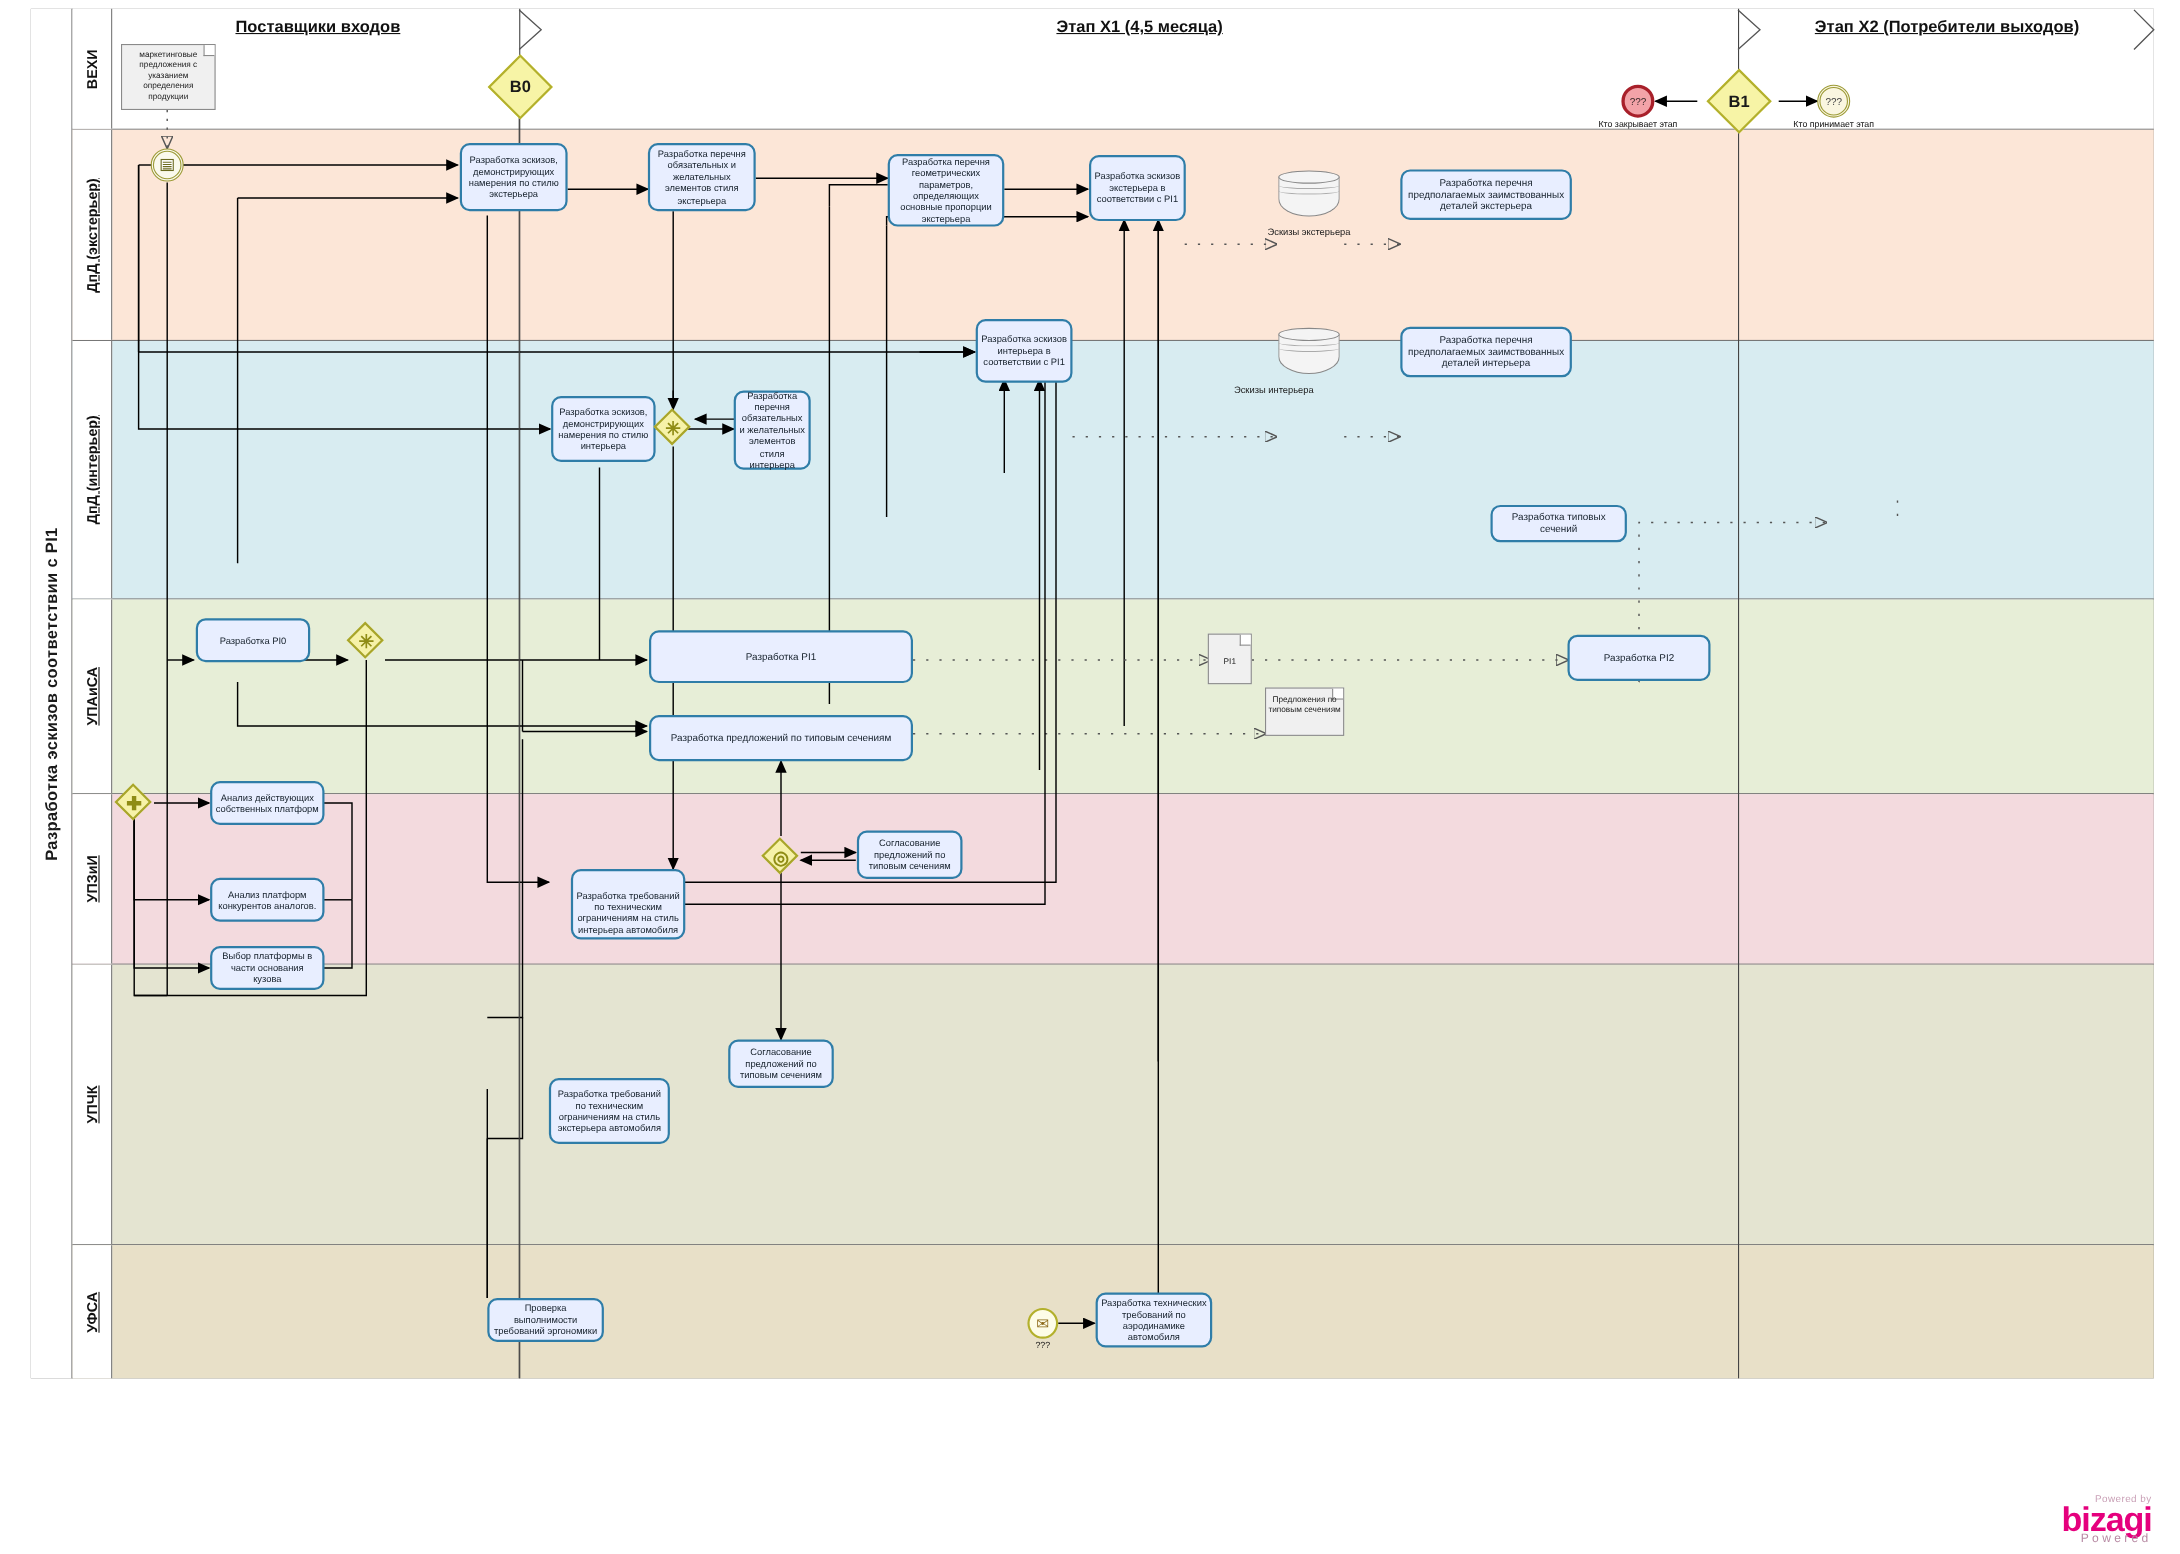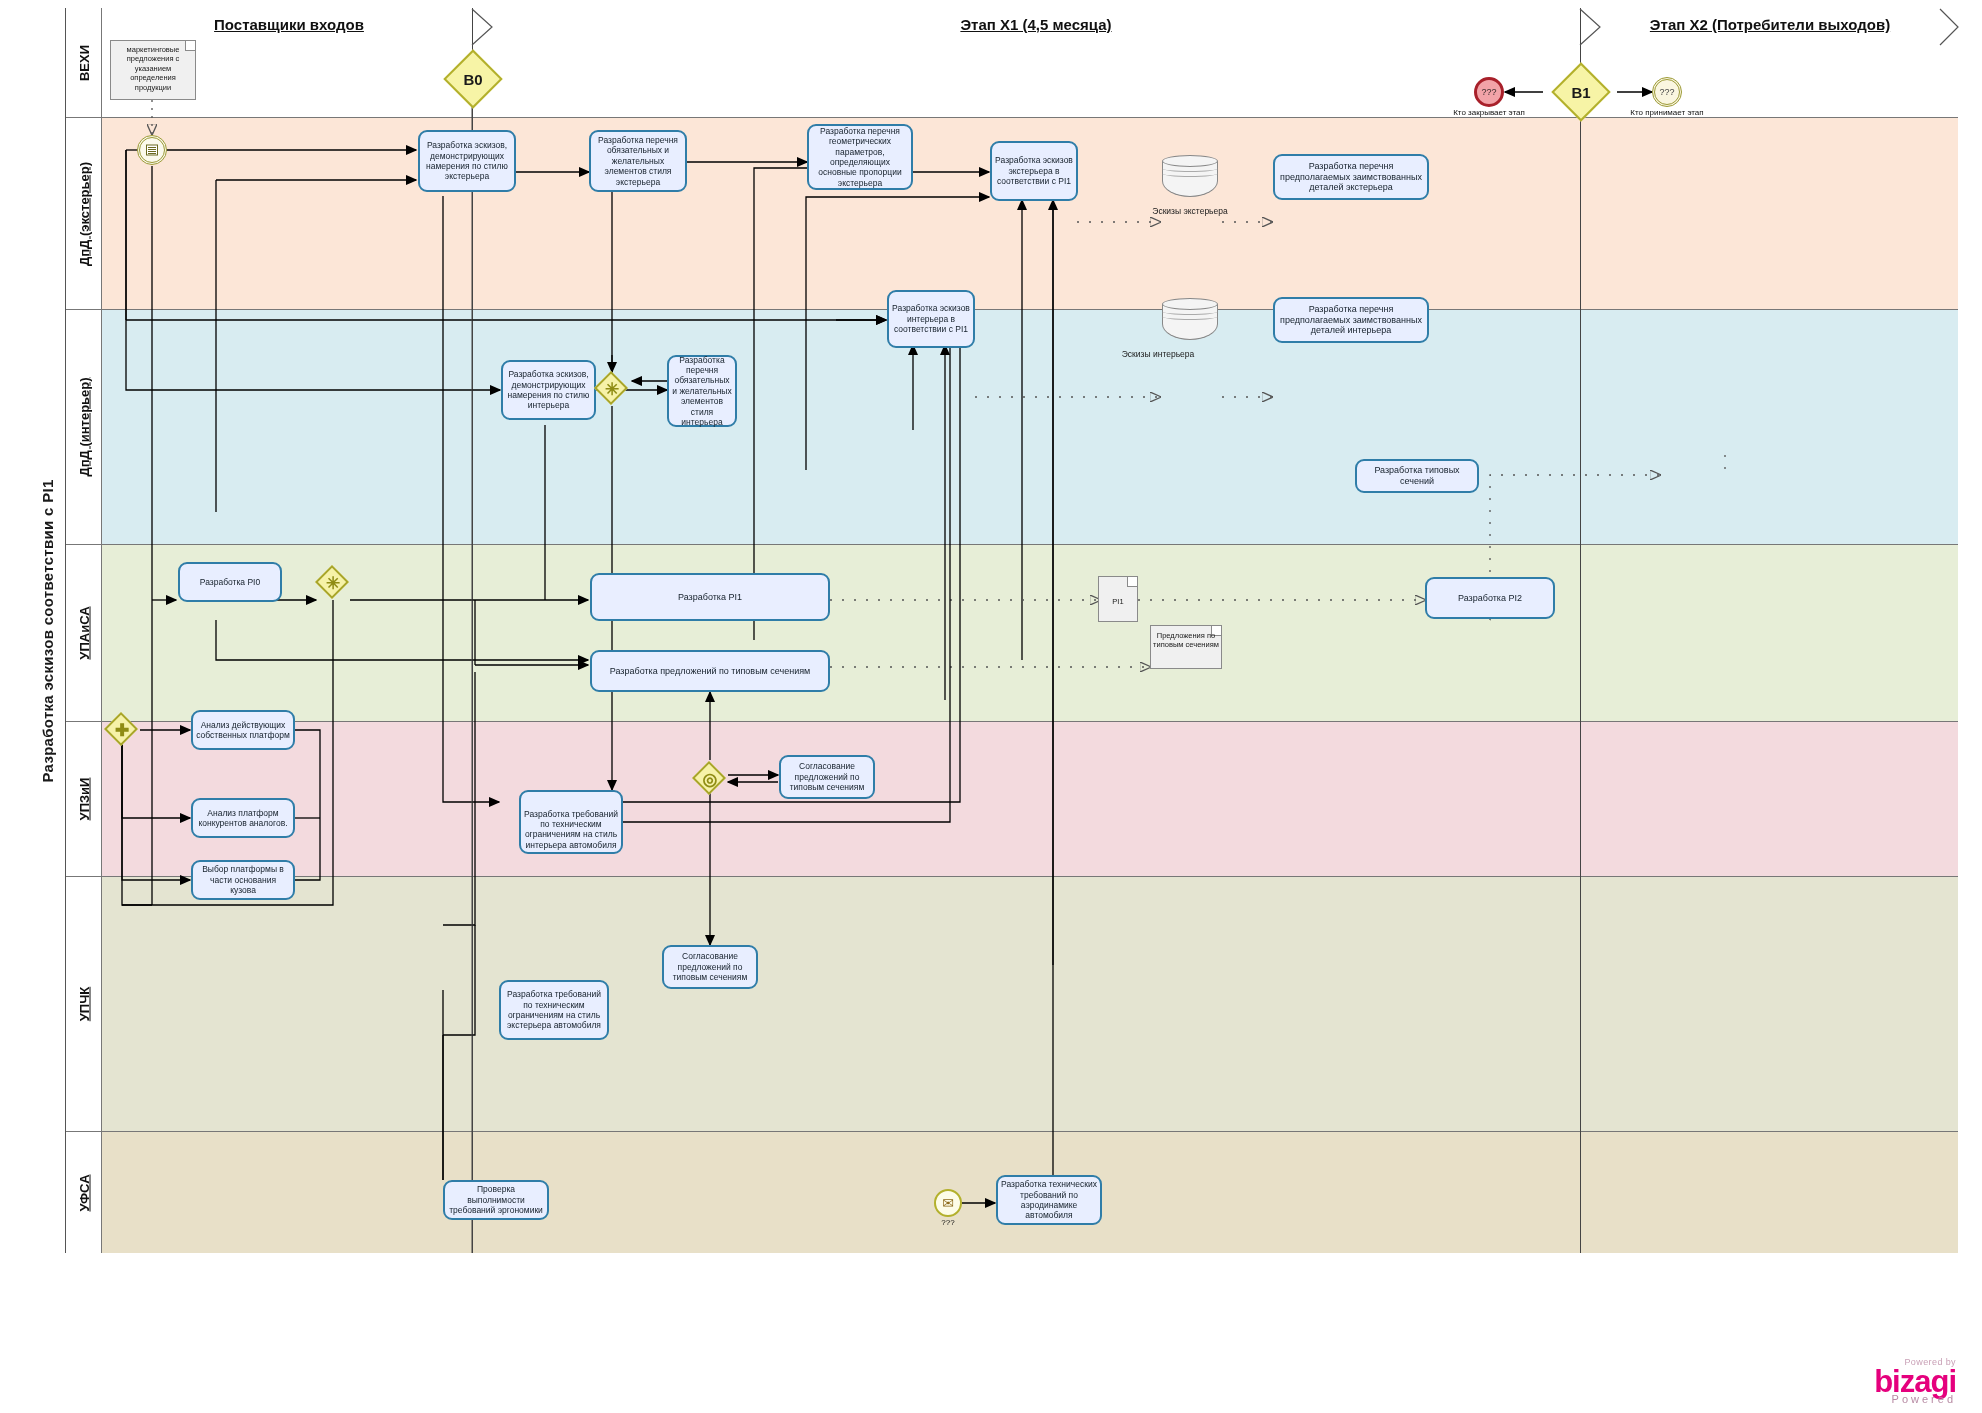--- a/index.html
+++ b/index.html
@@ -492,21 +492,21 @@
       </svg>
     </div>
   </div>
 
   <div class="task" style="left:418px; top:130px; width:98px; height:62px;align-items:center;">
     <span>Разработка эскизов, демонстрирующих намерения по стилю экстерьера</span>
   </div>
   <div class="task" style="left:589px; top:130px; width:98px; height:62px;">
     <span>Разработка перечня обязательных и желательных элементов стиля экстерьера</span>
   </div>
-  <div class="task" style="left:807px; top:124px; width:106px; height:66px;">
+  <div class="task" style="left:807px; top:140px; width:106px; height:66px;">
     <span>Разработка перечня геометрических параметров, определяющих основные пропорции экстерьера</span>
   </div>
   <div class="task" style="left:990px; top:141px; width:88px; height:60px;">
     <span>Разработка эскизов экстерьера в соответствии с PI1</span>
   </div>
 
   <div class="data-store" style="left:1162px; top:155px; width:56px; height:48px;">
     <div class="cyl-body"></div>
     <div class="cyl-top"></div>
     <div class="band" style="top:10px;"></div>

